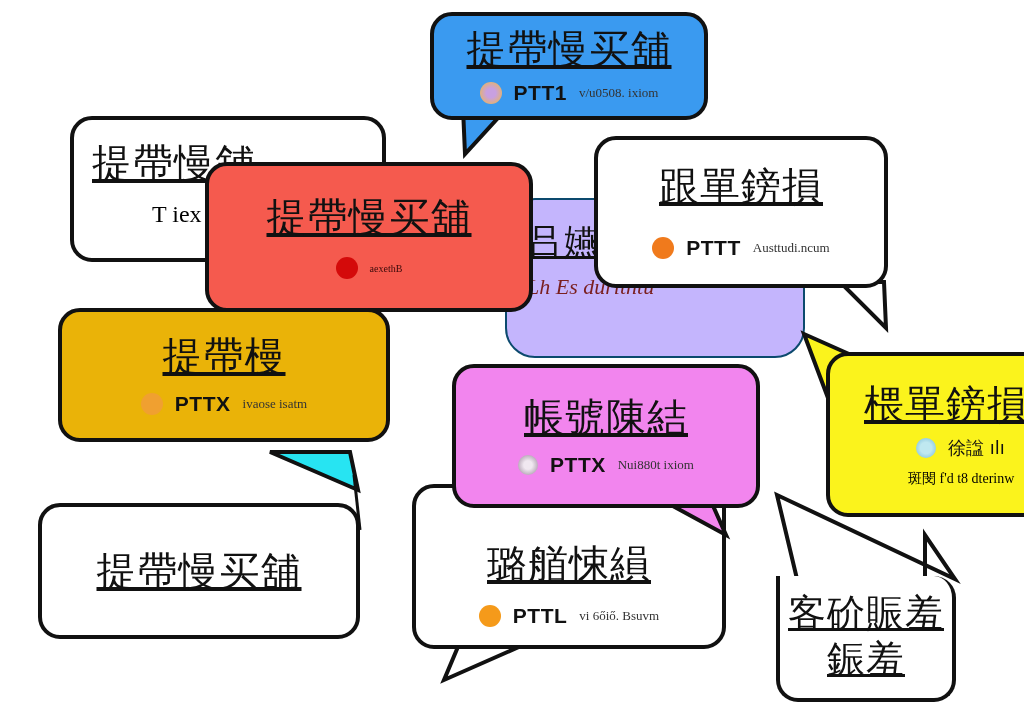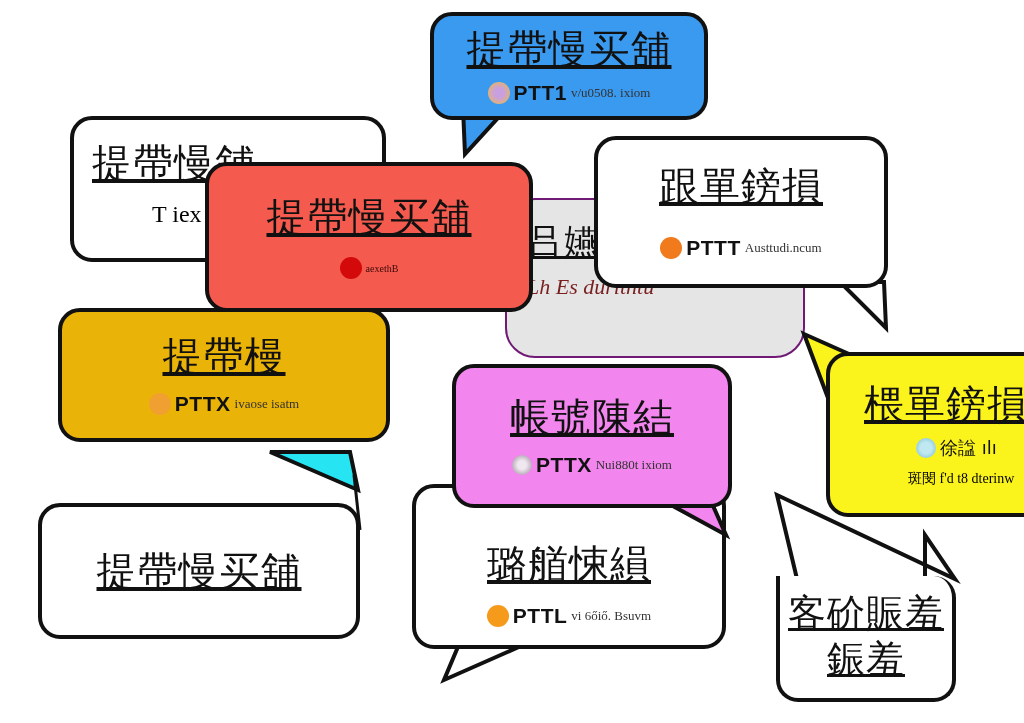--- a/index.html
+++ b/index.html
@@ -14,32 +14,32 @@
     border-radius: 22px;
     box-sizing: border-box;
     display: flex; flex-direction: column; align-items: center; justify-content: center;
   }
   .bubble .title {
     font-size: 40px; color: #111; letter-spacing: 1px; line-height: 1.1;
     white-space: nowrap;
     text-decoration: underline;
   }
   .bubble .caption {
-    margin-top: 16px; display: flex; align-items: center; gap: 4px;
+    margin-top: 16px; display: flex; align-items: center; gap: 12px;
     font-size: 20px; color: #111; white-space: nowrap;
   }
   .caption .brand { font-family: "Liberation Sans", sans-serif; font-weight: bold; font-size: 21px; letter-spacing: 0.5px; }
   .caption .sub { font-family: "Liberation Serif", serif; font-size: 13px; color: #333; }
   .dot { width: 24px; height: 24px; border-radius: 50%; display: inline-block; }
   svg.tail { position: absolute; overflow: visible; }
 </style>
 </head>
 <body>
 
-<div class="bubble" style="left:505px; top:198px; width:300px; height:160px; border:2px solid #701a75; background:#e5e5e5; border-radius:30px; align-items:flex-start; justify-content:flex-start; padding:22px 0 0 20px;">
+<div class="bubble" style="left:505px; top:198px; width:300px; height:160px; border:2px solid #0c4a6e; background:#c4b5fd; border-radius:30px; align-items:flex-start; justify-content:flex-start; padding:22px 0 0 20px;">
   <span class="title" style="font-size:36px;">吕嬿</span>
   <span style="font-family:'Liberation Serif',serif; font-style:italic; font-size:22px; color:#7a1f1f; margin-top:12px;">Lh Es duritntu</span>
 </div>
 
 <svg class="tail" style="left:455px; top:108px;" width="80" height="50">
   <polygon points="8,0 52,0 10,46" fill="#3a9af0" stroke="#111" stroke-width="4" stroke-linejoin="miter"></polygon>
 </svg>
 <div class="bubble" style="left:430px; top:12px; width:278px; height:108px; background:#3a9af0;">
   <span class="title">提帶慢买舖</span>
   <span class="caption" style="margin-top:10px;">
@@ -113,21 +113,21 @@
   <span class="caption" style="margin-top:18px;">
     <span class="dot" style="background:#f59a1a; width:22px; height:22px;"></span>
     <span class="brand">PTTL</span>
     <span class="sub">vi 6őiő. Bsuvm</span>
   </span>
 </div>
 
 <svg class="tail" style="left:660px; top:495px;" width="80" height="50">
   <polygon points="0,4 50,4 66,40" fill="#f285ee" stroke="#111" stroke-width="4"></polygon>
 </svg>
-<div class="bubble" style="left:452px; top:364px; width:280px; height:144px; background:#f285ee;">
+<div class="bubble" style="left:452px; top:364px; width:308px; height:144px; background:#f285ee;">
   <span class="title">帳號陳結</span>
   <span class="caption" style="margin-top:14px;">
     <span class="dot" style="background:radial-gradient(circle,#f0e8f0 30%,#b0a0b0 80%); width:20px; height:20px;"></span>
     <span class="brand">PTTX</span>
     <span class="sub">Nui880t ixiom</span>
   </span>
 </div>
 
 <svg class="tail" style="left:775px; top:495px;" width="190" height="90">
   <polygon points="2,0 22,84 150,84 150,40 180,84" fill="#fff" stroke="#111" stroke-width="4" stroke-linejoin="miter"></polygon>

